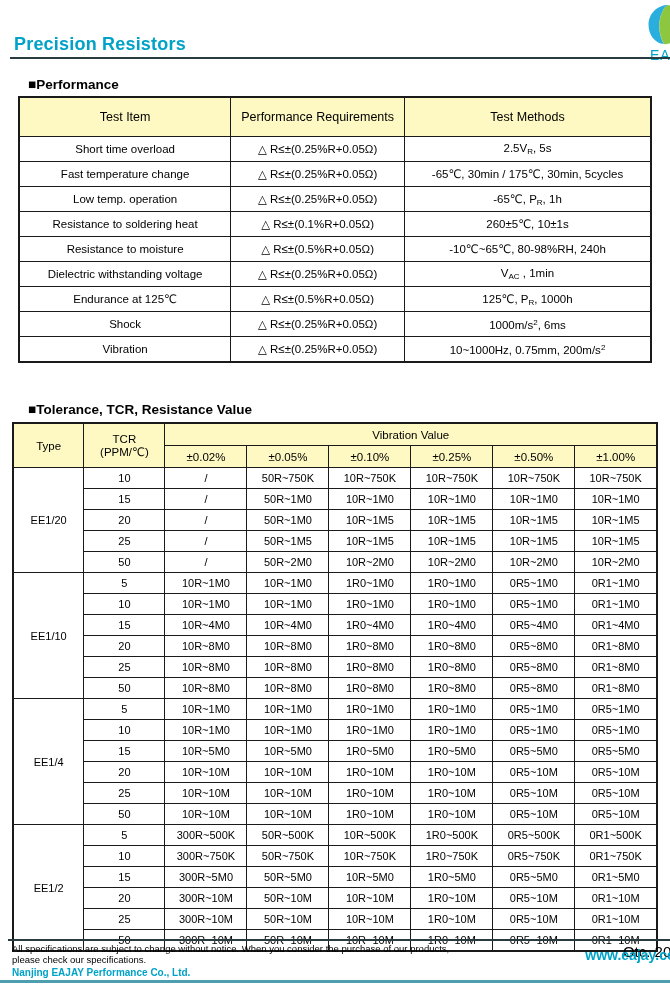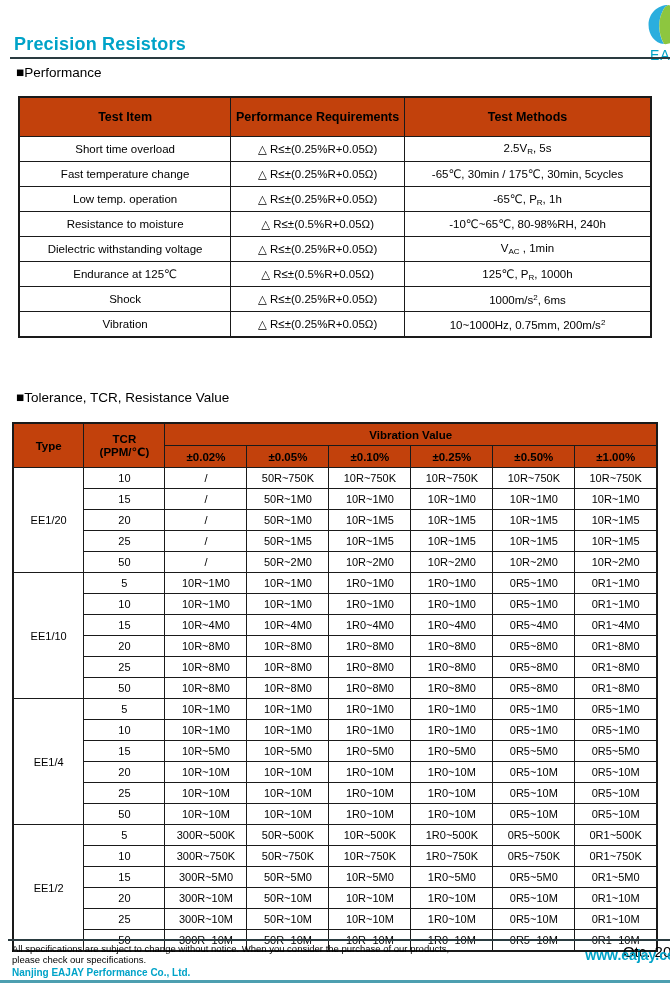--- a/index.html
+++ b/index.html
@@ -10,29 +10,29 @@
   
   .page-title{
     position:absolute;top:34px;left:14px;margin:0;
     font-size:18px;font-weight:bold;color:#00a3c8;letter-spacing:0.2px;
   }
   .logo{position:absolute;top:3px;right:10px;width:56px;text-align:center;}
   .logo svg{display:block;margin:0 auto;}
   .logo-text{font-size:14px;color:#00a3c8;letter-spacing:1px;margin-top:0px;margin-left:14px;}
   .title-rule{position:absolute;top:57px;left:10px;right:10px;border-top:2px solid #2a3b40;}
   .sec-heading{
-    position:absolute;left:12px;margin:4px;font-size:13.5px;font-weight:normal;color:#000;
+    position:absolute;left:12px;margin:16px;font-size:13.5px;font-weight:bold;color:#000;
   }
   .sec1{top:61px;}
   .sec2{top:386px;}
   
   table{border-collapse:collapse;table-layout:fixed;background:#fff;}
   th,td{border:1px solid #1a1a1a;text-align:center;vertical-align:middle;padding:0 2px;overflow:hidden;white-space:nowrap;}
   table{border:2px solid #1a1a1a;}
-  thead th{background:#c2410c;font-weight:bold;}
+  thead th{background:#fef9c3;font-weight:normal;}
   sub{font-size:8px;vertical-align:-2px;}
   sup{font-size:8px;vertical-align:4px;}
 
   .perf-table{position:absolute;top:96px;left:18px;width:634px;}
   .perf-table thead th{height:38px;font-size:12.5px;}
   .perf-table tbody td{height:24px;font-size:11.5px;}
 
   .tol-table{position:absolute;top:422px;left:12px;width:646px;}
   .tol-table thead th{height:21px;font-size:11.5px;}
   .tol-table thead .tcr-head div{line-height:13px;}
@@ -87,20 +87,25 @@
         </tr>
         <tr>
           <td>Fast temperature change</td>
           <td>△ R≤±(0.25%R+0.05Ω)</td>
           <td>-65℃, 30min / 175℃, 30min, 5cycles</td>
         </tr>
         <tr>
           <td>Low temp. operation</td>
           <td>△ R≤±(0.25%R+0.05Ω)</td>
           <td>-65℃, P<sub>R</sub>, 1h</td>
+        </tr>
+        <tr>
+          <td>Resistance to soldering heat</td>
+          <td>△ R≤±(0.1%R+0.05Ω)</td>
+          <td>260±5℃, 10±1s</td>
         </tr>
         <tr>
           <td>Resistance to moisture</td>
           <td>△ R≤±(0.5%R+0.05Ω)</td>
           <td>-10℃~65℃, 80-98%RH, 240h</td>
         </tr>
         <tr>
           <td>Dielectric withstanding voltage</td>
           <td>△ R≤±(0.25%R+0.05Ω)</td>
           <td>V<sub>AC</sub> , 1min</td>

